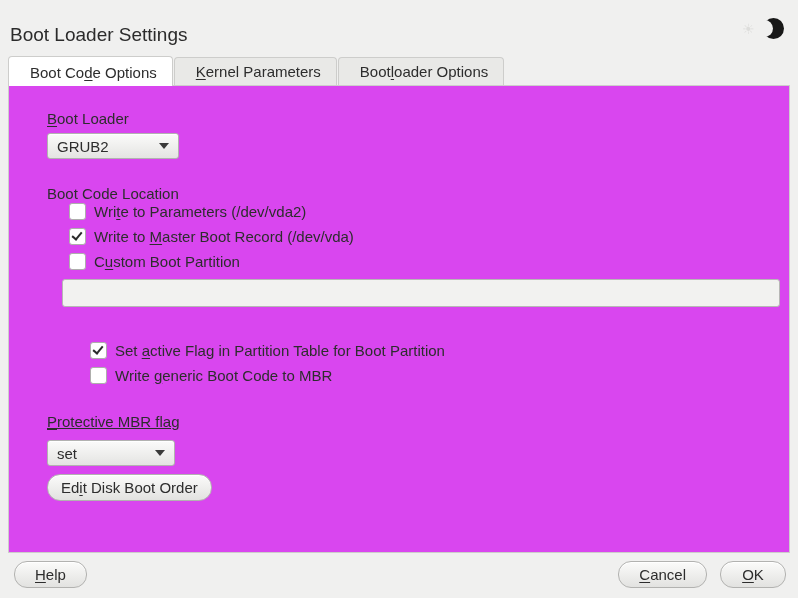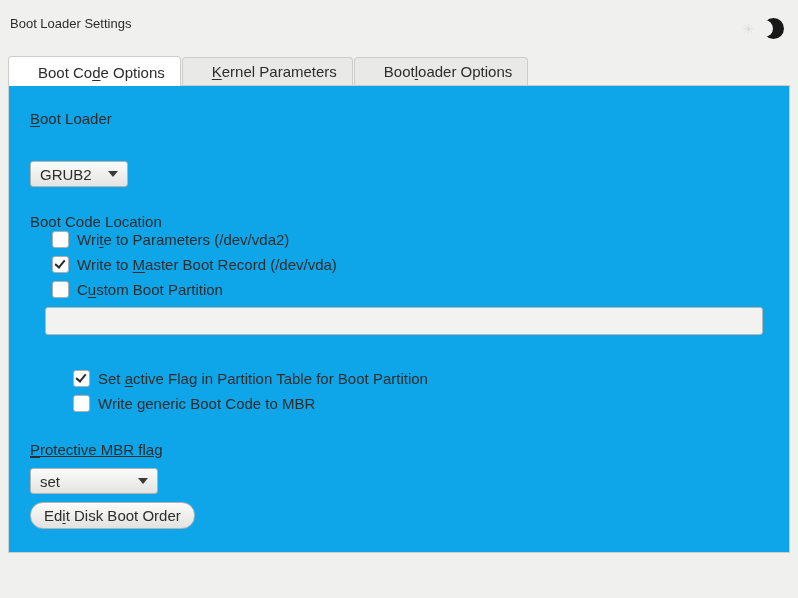--- a/index.html
+++ b/index.html
@@ -8,21 +8,21 @@
     background: #f0f0ef;
     font-family: "Liberation Sans", sans-serif;
     color: #2d2d2d;
     font-size: 15px;
     overflow: hidden;
   }
   .window { position: relative; width: 798px; height: 598px; }
 
   
   .titlebar { padding: 16px 12px 0 10px; height: 42px; position: relative; }
-  .page-title { font-size: 13px; color: #2b2b2b; }
+  .page-title { font-size: 19px; color: #2b2b2b; margin-top: 8px; }
   .corner-icons { position: absolute; right: 12px; top: 17px; width: 44px; height: 24px; }
   .sun {
     position: absolute; left: 0; top: 4px;
     font-size: 14px; color: #dddddb; line-height: 16px;
   }
   .moon {
     position: absolute; right: 2px; top: 1px;
     width: 21px; height: 21px; border-radius: 50%;
     background: #181818;
   }
@@ -31,59 +31,58 @@
     width: 17px; height: 17px; border-radius: 50%;
     left: -7px; top: 2px; background: #f0f0ef;
   }
 
   
   .tabbar { display: flex; align-items: flex-end; padding-left: 8px; margin-top: 14px; position: relative; z-index: 2; }
   .tab {
     border: 1px solid #cdcdcb;
     border-bottom: none;
     border-radius: 4px 4px 0 0;
-    padding: 5px 15px 5px 29px;
+    padding: 5px 15px 5px 21px;
     background: #e9e9e7;
     margin-right: 1px;
     margin-bottom: 0;
     cursor: default;
     white-space: nowrap;
     text-align: center;
   }
   .tab.active {
     background: #ffffff;
     padding-top: 7px;
     margin-bottom: -1px;
   }
 
   
   .panel {
     position: relative;
     margin: 0 8px;
     height: 468px;
-    background: #0ea5e9;
+    background: #d946ef;
     border: 1px solid #cdcdcb;
-    padding: 24px 28px 0 21px;
+    padding: 24px 28px 0 38px;
   }
 
   .field-label { display: block; margin-bottom: 6px; }
   .section-label { display: block; margin-top: 26px; }
 
   .mn { text-decoration: underline; text-underline-offset: 2px; }
 
   .combo {
     display: inline-flex; align-items: center; justify-content: space-between;
-    width: 98px; height: 26px;
+    width: 132px; height: 26px;
     padding: 0 9px 0 9px;
     background: linear-gradient(#fbfbfa, #e4e4e2);
     border: 1px solid #b2b2b0;
     border-radius: 3px;
     box-shadow: inset 0 1px 0 #ffffff;
     cursor: default;
-    margin-top: 28px;
   }
   .combo2 { width: 128px; }
   .combo .arrow {
     width: 0; height: 0;
     border-left: 5px solid transparent;
     border-right: 5px solid transparent;
     border-top: 6px solid #3a3a3a;
     margin-left: 8px;
   }
 
@@ -218,14 +217,20 @@
       <span>set</span>
       <span class="arrow"></span>
     </div>
 
     <div>
       <button class="btn edit-order-btn"><span>Ed</span><span class="mn">i</span><span>t Disk Boot Order</span></button>
     </div>
 
   </div>
 
+  <div class="footer">
+    <button class="btn"><span></span><span class="mn">H</span><span>elp</span></button>
+    <div class="spacer"></div>
+    <button class="btn"><span></span><span class="mn">C</span><span>ancel</span></button>
+    <button class="btn ok-btn"><span></span><span class="mn">O</span><span>K</span></button>
+  </div>
 
 </div>
 
 </body></html>

